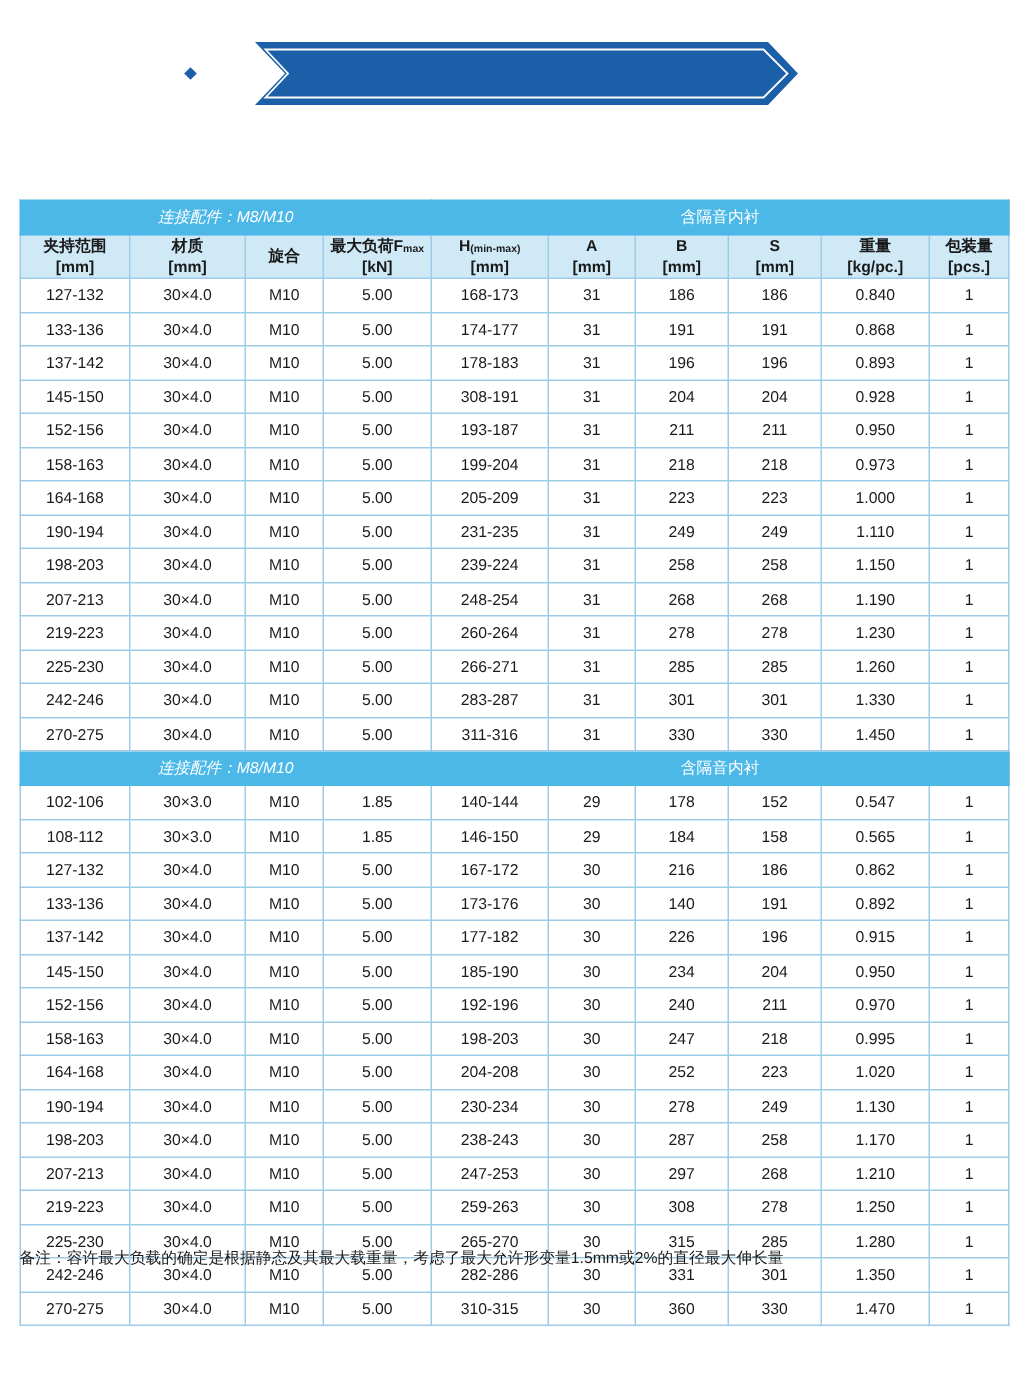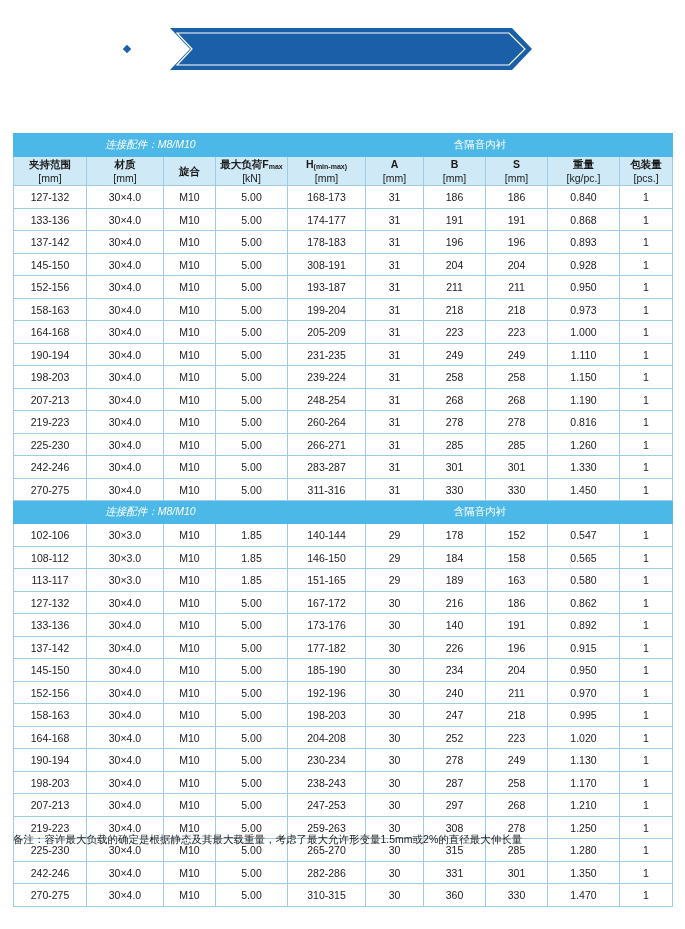--- a/index.html
+++ b/index.html
@@ -107,21 +107,21 @@
     border: 1px solid #9ecbe8;
   }
   .hdr-cell {
     display: flex;
     flex-direction: column;
     align-items: center;
     justify-content: center;
     line-height: 1.35;
   }
   .hdr-cell .h-unit {
-    font-weight: normal;
+    font-weight: bold;
   }
   sub.small {
     font-size: 7px;
     vertical-align: bottom;
   }
 
   tr.data-row td {
     background: #ffffff;
     height: 21.5px;
     font-size: 10.5px;
@@ -358,21 +358,21 @@
         </tr>
         <tr class="data-row">
           <td>219-223</td>
           <td>30×4.0</td>
           <td>M10</td>
           <td>5.00</td>
           <td>260-264</td>
           <td>31</td>
           <td>278</td>
           <td>278</td>
-          <td>0.816</td>
+          <td>1.230</td>
           <td>1</td>
         </tr>
         <tr class="data-row">
           <td>225-230</td>
           <td>30×4.0</td>
           <td>M10</td>
           <td>5.00</td>
           <td>266-271</td>
           <td>31</td>
           <td>285</td>
@@ -432,32 +432,20 @@
           <td>M10</td>
           <td>1.85</td>
           <td>146-150</td>
           <td>29</td>
           <td>184</td>
           <td>158</td>
           <td>0.565</td>
           <td>1</td>
         </tr>
         <tr class="data-row">
-          <td>113-117</td>
-          <td>30×3.0</td>
-          <td>M10</td>
-          <td>1.85</td>
-          <td>151-165</td>
-          <td>29</td>
-          <td>189</td>
-          <td>163</td>
-          <td>0.580</td>
-          <td>1</td>
-        </tr>
-        <tr class="data-row">
           <td>127-132</td>
           <td>30×4.0</td>
           <td>M10</td>
           <td>5.00</td>
           <td>167-172</td>
           <td>30</td>
           <td>216</td>
           <td>186</td>
           <td>0.862</td>
           <td>1</td>

